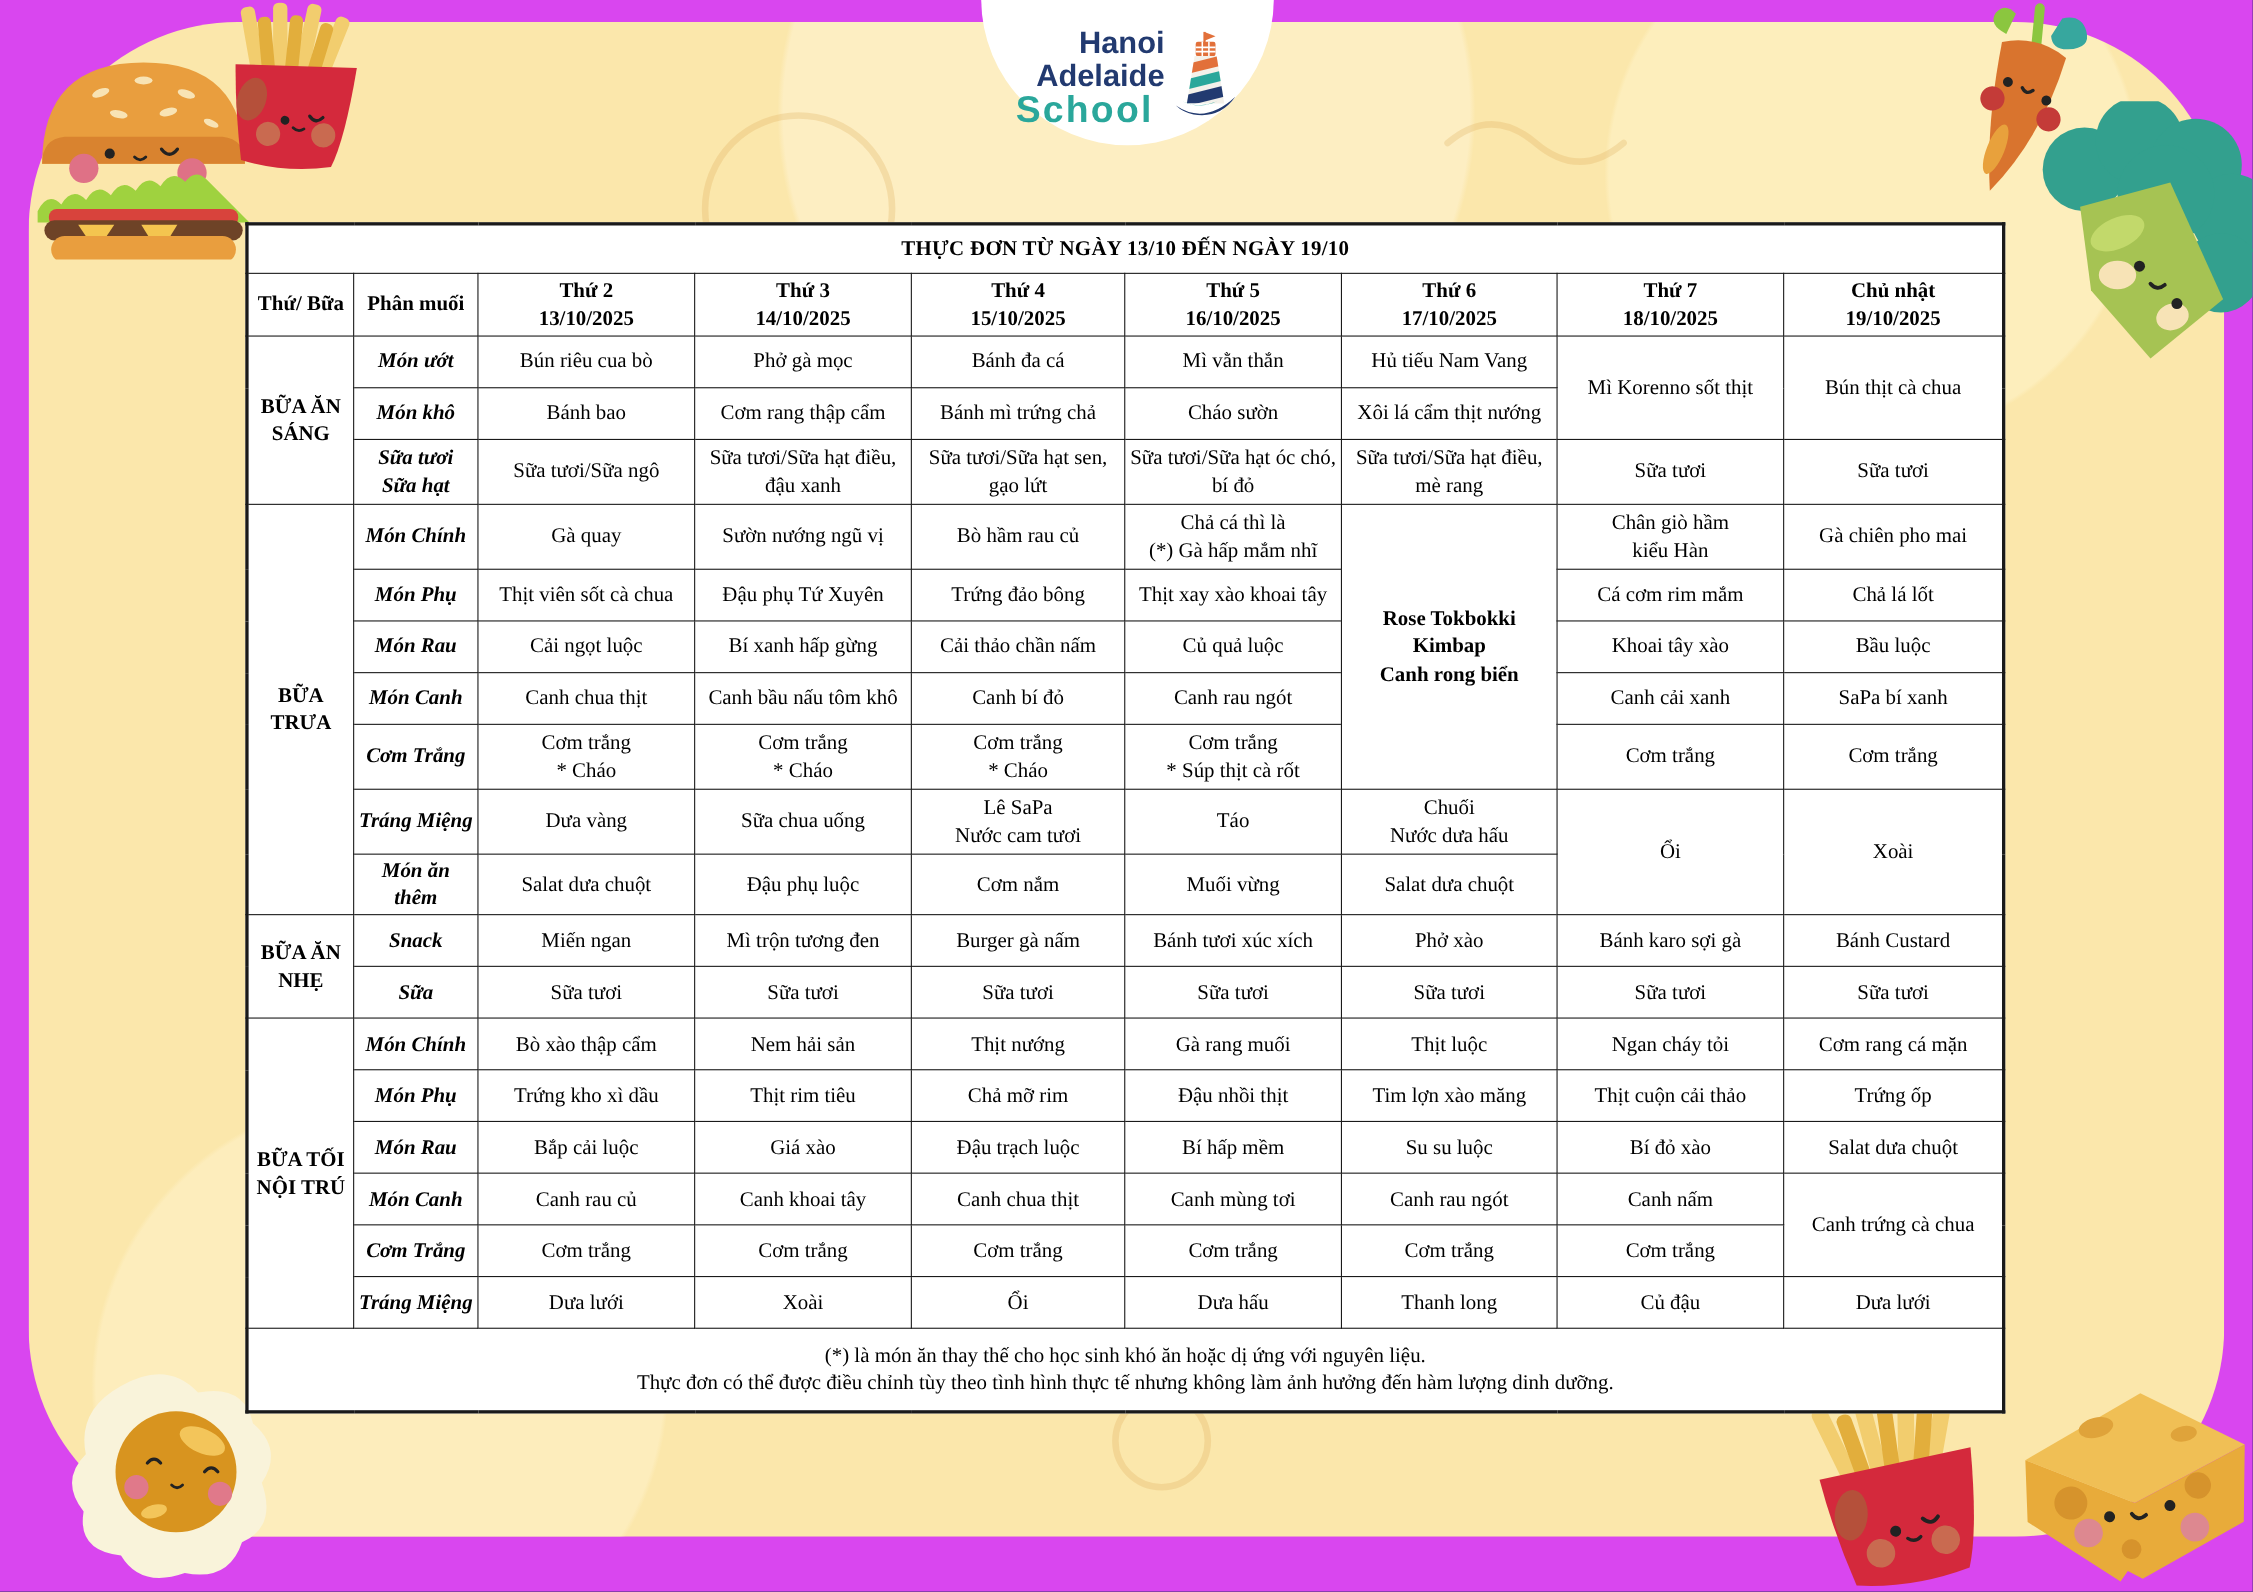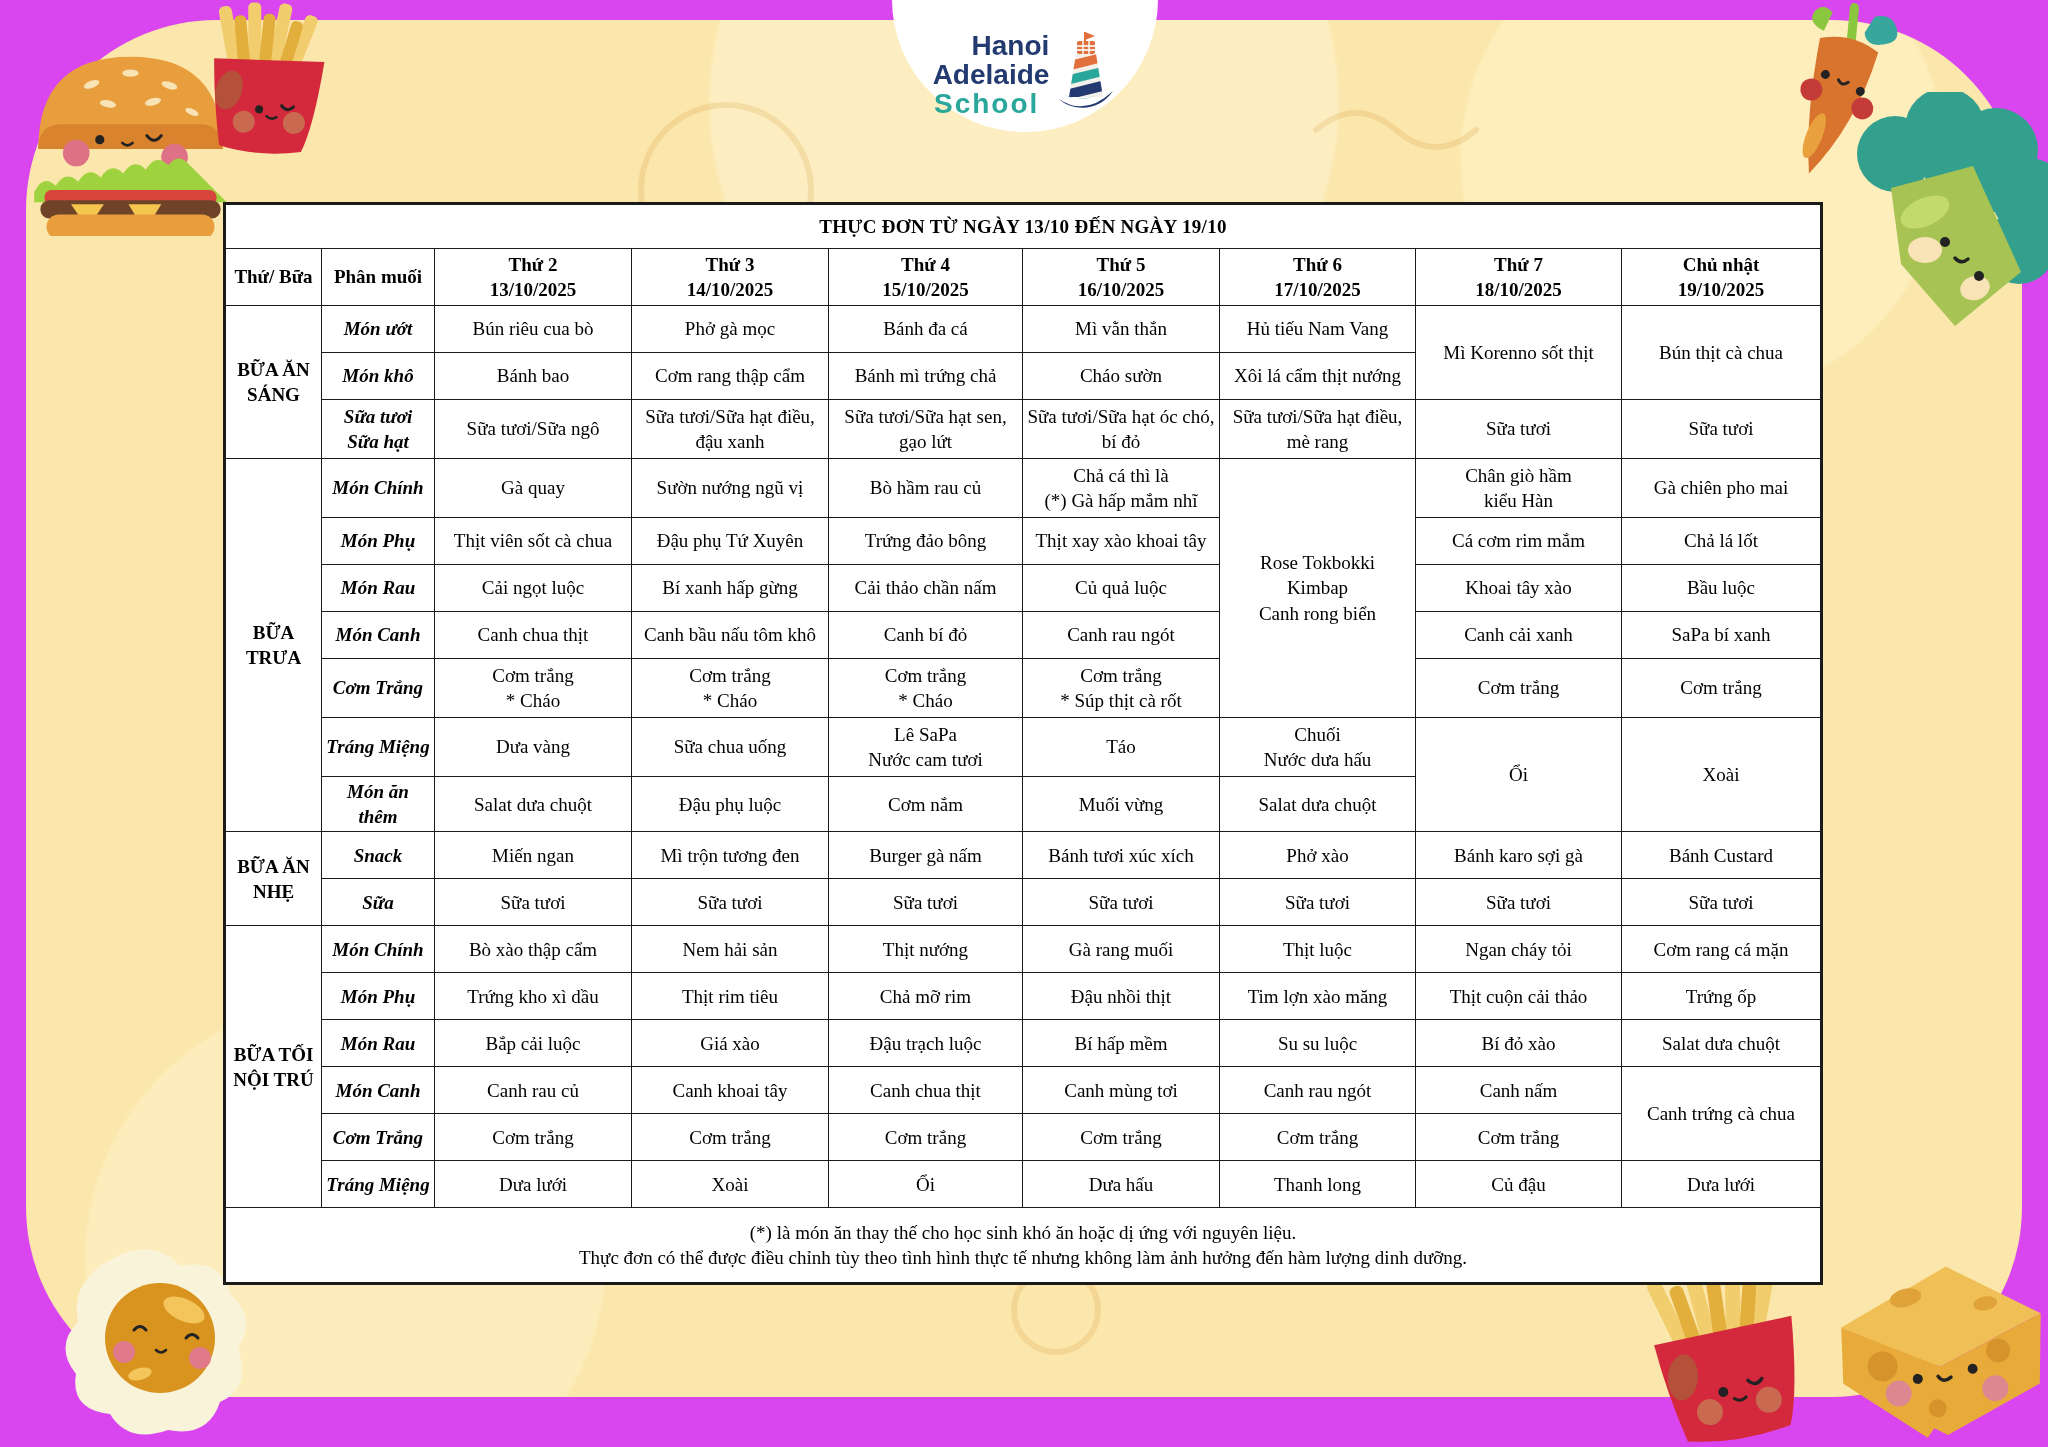--- a/index.html
+++ b/index.html
@@ -15,31 +15,31 @@
   .doodles{position:absolute;left:0;top:0;width:100%;height:100%;opacity:.28;}
   
   table.menu{position:absolute;left:223px;top:202px;border-collapse:collapse;table-layout:fixed;
              background:#ffffff;border:3px solid #1a1a1a;padding-left:48px;}
   table.menu td{border:1.5px solid #1a1a1a;text-align:center;vertical-align:middle;
                 white-space:pre-line;font-size:19px;line-height:1.32;color:#000;padding:2px 4px;}
   td.title-cell{font-weight:bold;font-size:22px;letter-spacing:.3px;}
   td.head{font-weight:bold;font-size:20px;line-height:1.5;}
   td.group{font-weight:bold;font-size:20px;line-height:1.3;}
   td.cat{font-weight:bold;font-style:italic;font-size:19px;}
-  td.bold{font-weight:normal;font-size:20px;line-height:1.5;}
+  td.bold{font-weight:bold;font-size:20px;line-height:1.5;}
   td.foot{text-align:left;padding:10px 14px;line-height:1.55;font-size:19px;margin-left:48px;}
   
   .logo-circle{position:absolute;left:892px;top:-134px;width:266px;height:266px;background:#fff;
                border-radius:50%;}
   .logo-content{position:absolute;left:0;right:0;bottom:14px;display:flex;align-items:center;
                 justify-content:center;gap:6px;}
   .logo-text{text-align:right;font-family:"Liberation Sans","DejaVu Sans",sans-serif;
              font-weight:bold;line-height:1.04;}
   .logo-l1,.logo-l2{color:#223a70;font-size:28px;display:block;}
-  .logo-l3{color:#2aa79b;font-size:28px;display:block;letter-spacing:2px;margin-right:10px;}
+  .logo-l3{color:#2aa79b;font-size:34px;display:block;letter-spacing:2px;margin-right:10px;}
   .deco{position:absolute;}
 </style>
 </head>
 <body>
 
 <div class="stage">
 
   <div class="cream">
     <svg class="doodles" viewBox="0 0 1996 1377">
       <g fill="none" stroke="#dfae5c" stroke-width="6" stroke-linecap="round">

